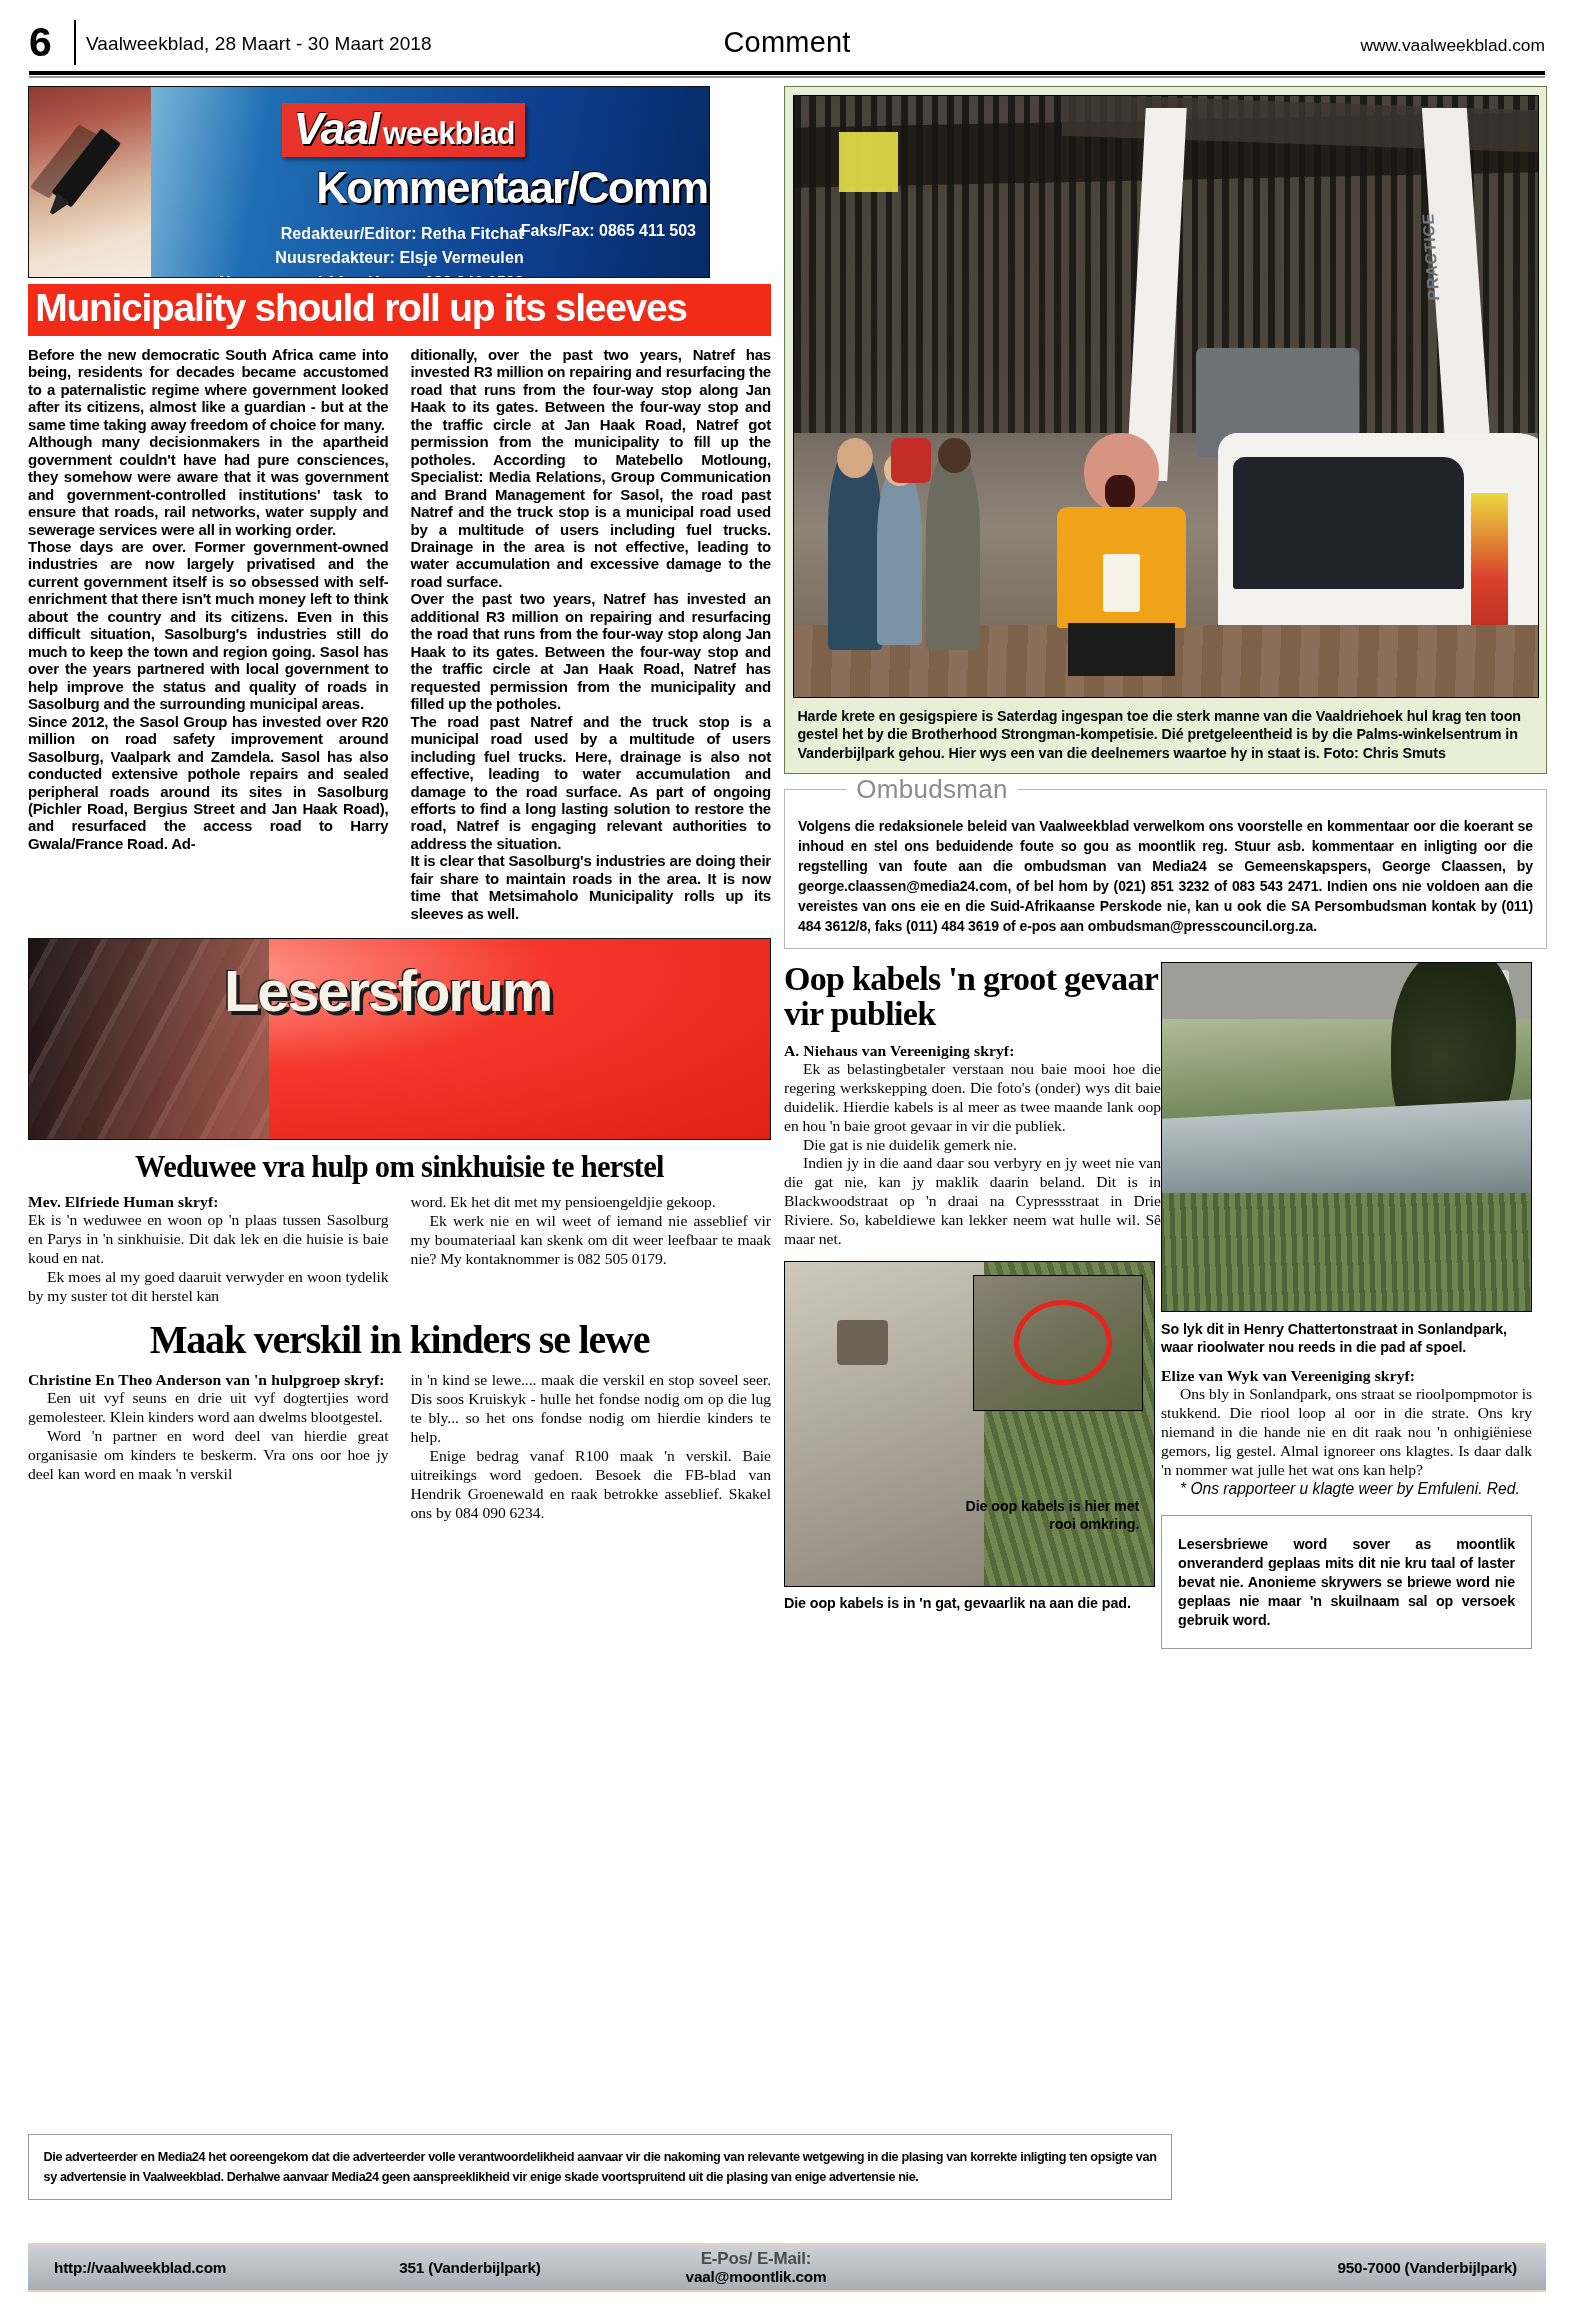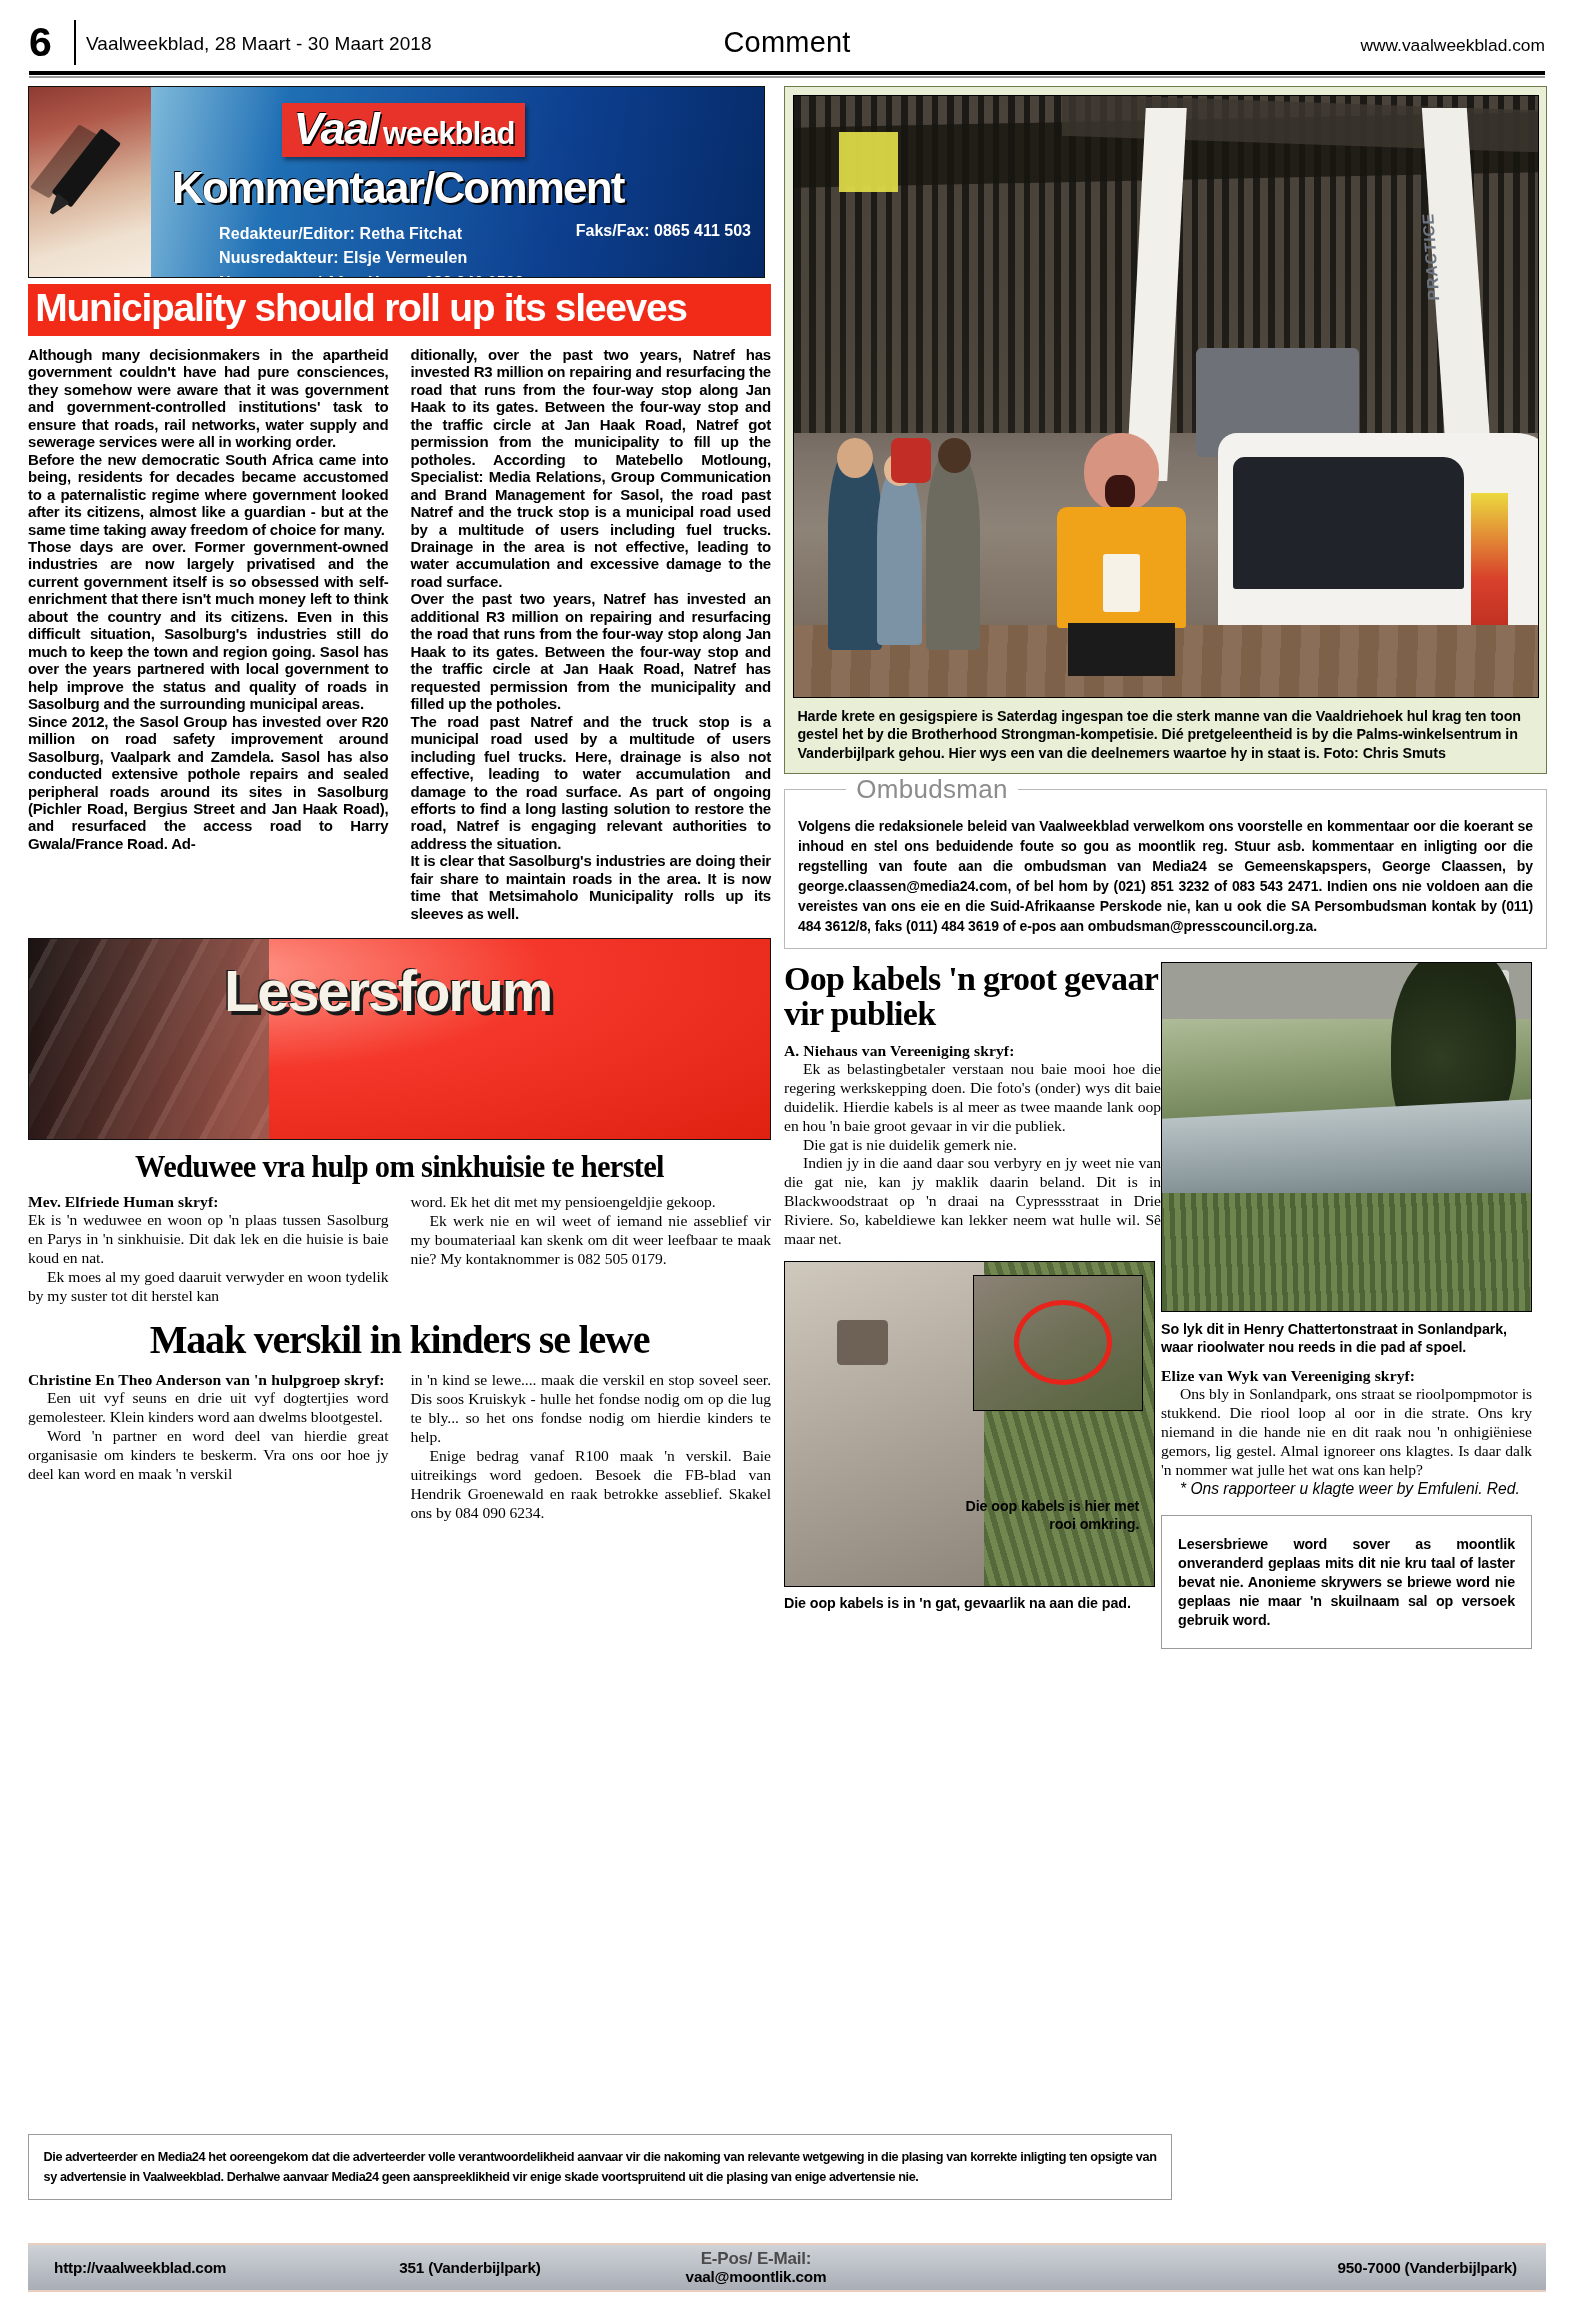--- a/index.html
+++ b/index.html
@@ -14,23 +14,23 @@
   .head-center{position:absolute;left:50%;transform:translateX(-50%);top:8.7px;font-size:29px;font-weight:400;letter-spacing:0.2px;}
   .head-right{position:absolute;right:0;top:17.4px;font-size:17.4px;font-weight:400;}
   .head-rule{position:absolute;left:29px;top:71px;width:1516px;height:3.6px;background:#000;}
   .head-rule2{position:absolute;left:29px;top:76px;width:1516px;height:1.5px;background:#999;}
 
   
   .colL{position:absolute;left:28px;top:86px;width:743px;}
   .colR{position:absolute;left:784px;top:86px;width:763px;}
 
   
-  .masthead{position:relative;width:737px;height:192px;overflow:hidden;
+  .masthead{position:relative;width:682px;height:192px;overflow:hidden;
     background:linear-gradient(100deg,#b85b4a 0%,#8e4a52 7%,#7fb9da 16%,#1f6fb5 34%,#0d3f8f 72%,#062a66 100%);
-    border:0.7px solid #111;box-sizing:border-box;}
+    border:0.7px solid #111;box-sizing:border-box;text-align:right;}
   .mh-photo{position:absolute;left:0;top:0;width:122px;height:190px;
     background:linear-gradient(165deg,#8e3b32 0%,#b0594a 22%,#d9b49b 55%,#efe0cf 78%,#f5ece0 100%);}
   .mh-pen{position:absolute;left:20.4px;top:41px;width:86px;height:109px;transform:rotate(38deg);}
   .mh-pen i{position:absolute;display:block;border-radius:2.2px;}
   .mh-pen .barrel{left:17.4px;top:5.8px;width:25px;height:81px;background:#141414;}
   .mh-pen .tip{left:22px;top:84px;width:16px;height:20.4px;background:#242424;clip-path:polygon(0 0,100% 0,60% 100%,40% 100%);}
   .mh-pen .shadow{left:-2.9px;top:14.5px;width:22px;height:80px;background:rgba(40,20,15,.45);transform:skewY(-8deg);}
   .vaal-badge{position:absolute;left:253px;top:16px;background:#e8332a;padding:2.9px 10.2px 5.8px 11.6px;box-shadow:2.2px 2.9px 4.4px rgba(0,0,0,.45);}
   .vaal-badge .v1{font-size:45px;font-weight:700;font-style:italic;color:#fff;letter-spacing:-1.5px;
     text-shadow:1.5px 1.5px 0 #000,-0.7px -0.7px 0 #000;line-height:1;display:inline-block;vertical-align:baseline;}
@@ -200,22 +200,22 @@
       </div>
       <div class="mh-fax">Faks/Fax: 0865 411 503</div>
     </div>
 
     <div class="redbar">
       <h1>Municipality should roll up its sleeves</h1>
     </div>
 
     <div class="edit-cols">
       <div class="edit-col">
+        <p>Before the new democratic South Africa came into being, residents for decades became accustomed to a paternalistic regime where government looked after its citizens, almost like a guardian - but at the same time taking away freedom of choice for many.</p>
         <p>Although many decisionmakers in the apartheid government couldn't have had pure consciences, they somehow were aware that it was government and government-controlled institutions' task to ensure that roads, rail networks, water supply and sewerage services were all in working order.</p>
-        <p>Before the new democratic South Africa came into being, residents for decades became accustomed to a paternalistic regime where government looked after its citizens, almost like a guardian - but at the same time taking away freedom of choice for many.</p>
         <p>Those days are over. Former government-owned industries are now largely privatised and the current government itself is so obsessed with self-enrichment that there isn't much money left to think about the country and its citizens. Even in this difficult situation, Sasolburg's industries still do much to keep the town and region going. Sasol has over the years partnered with local government to help improve the status and quality of roads in Sasolburg and the surrounding municipal areas.</p>
         <p>Since 2012, the Sasol Group has invested over R20 million on road safety improvement around Sasolburg, Vaalpark and Zamdela. Sasol has also conducted extensive pothole repairs and sealed peripheral roads around its sites in Sasolburg (Pichler Road, Bergius Street and Jan Haak Road), and resurfaced the access road to Harry Gwala/France Road. Ad-</p>
       </div>
       <div class="edit-col">
         <p>ditionally, over the past two years, Natref has invested R3 million on repairing and resurfacing the road that runs from the four-way stop along Jan Haak to its gates. Between the four-way stop and the traffic circle at Jan Haak Road, Natref got permission from the municipality to fill up the potholes. According to Matebello Motloung, Specialist: Media Relations, Group Communication and Brand Management for Sasol, the road past Natref and the truck stop is a municipal road used by a multitude of users including fuel trucks. Drainage in the area is not effective, leading to water accumulation and excessive damage to the road surface.</p>
         <p>Over the past two years, Natref has invested an additional R3 million on repairing and resurfacing the road that runs from the four-way stop along Jan Haak to its gates. Between the four-way stop and the traffic circle at Jan Haak Road, Natref has requested permission from the municipality and filled up the potholes.</p>
         <p>The road past Natref and the truck stop is a municipal road used by a multitude of users including fuel trucks. Here, drainage is also not effective, leading to water accumulation and  damage to the road surface. As part of ongoing efforts to find a long lasting solution to restore the road, Natref is engaging relevant authorities to address the situation.</p>
         <p>It is clear that Sasolburg's industries are doing their fair share to maintain roads in the area. It is now time that Metsimaholo Municipality rolls up its sleeves as well.</p>
       </div>
     </div>

